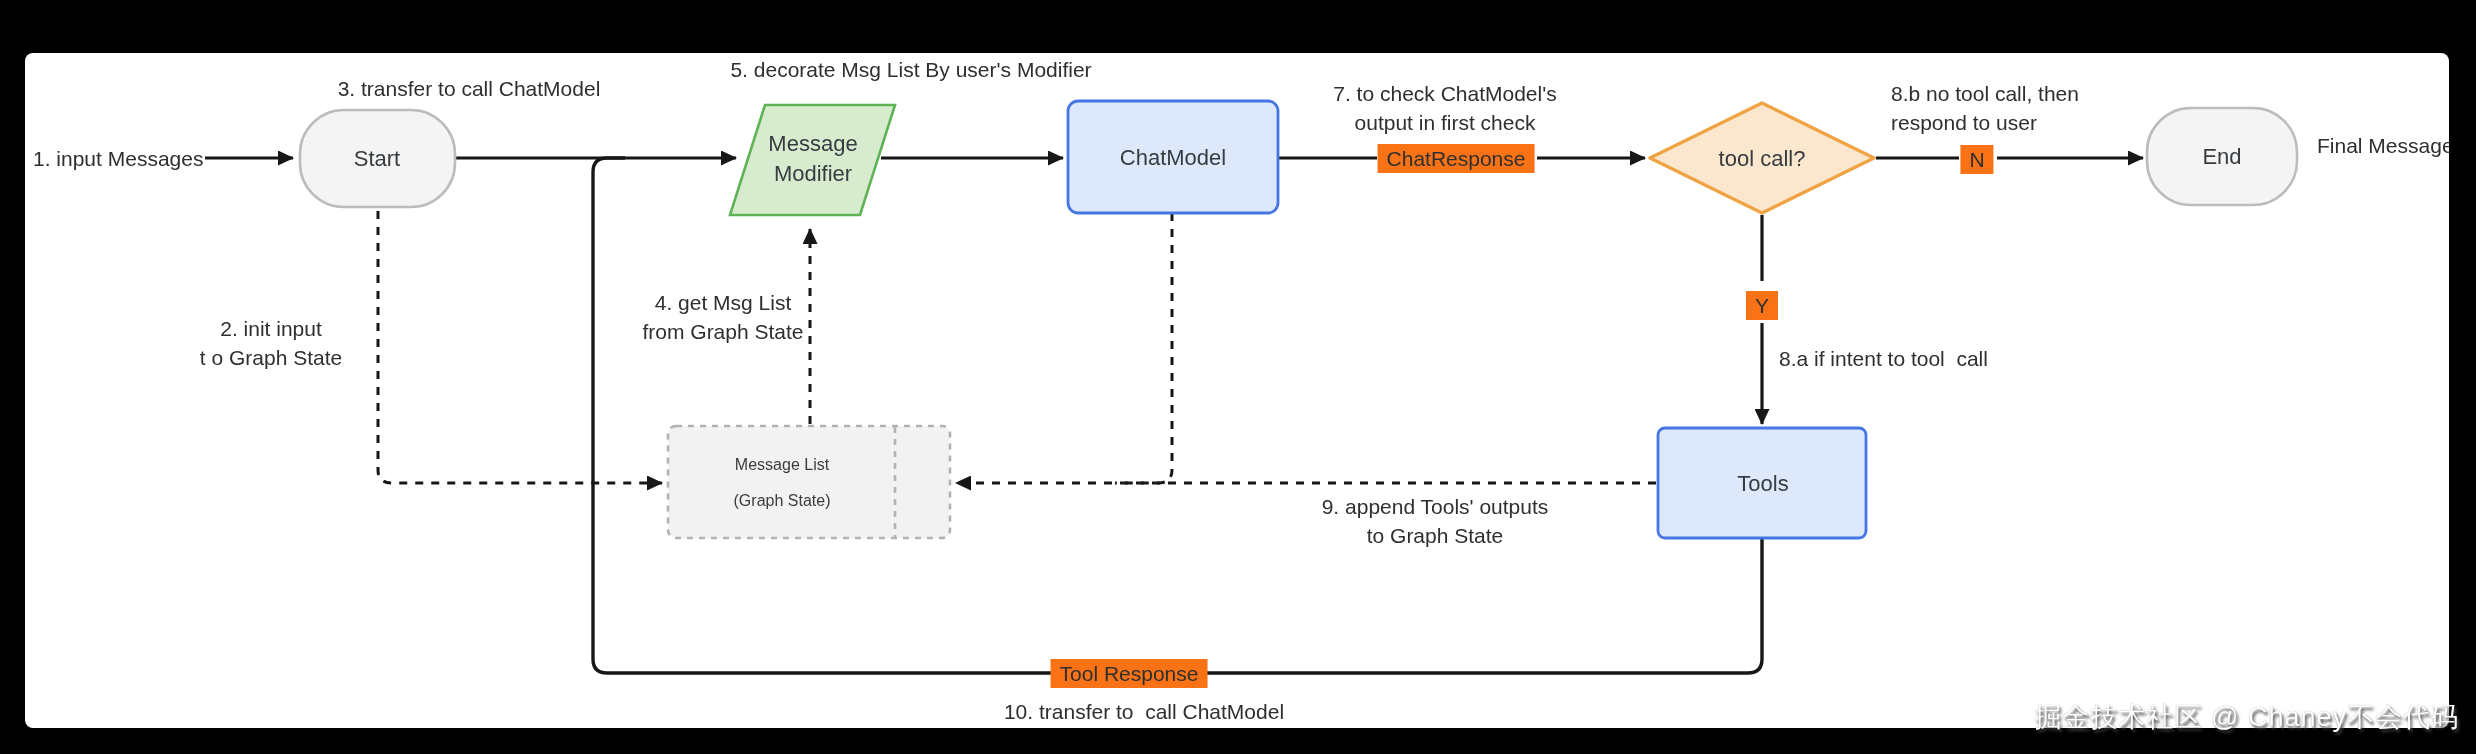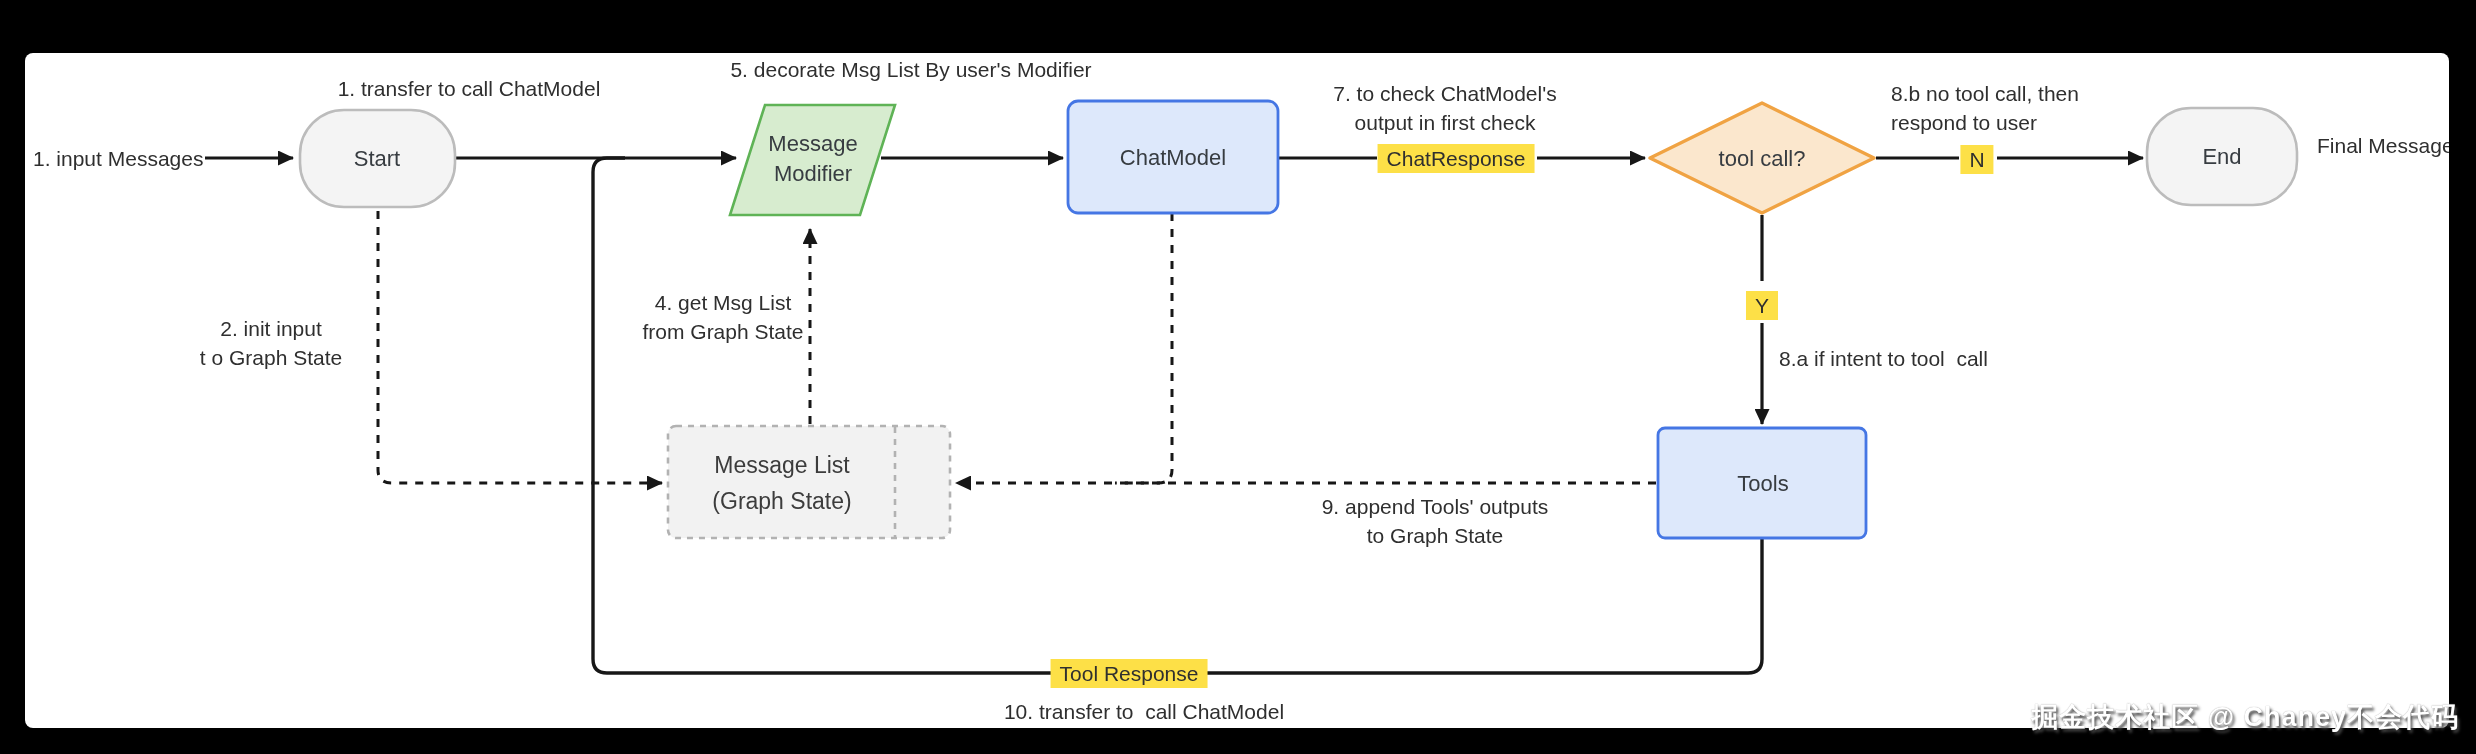--- a/index.html
+++ b/index.html
@@ -4,26 +4,26 @@
 <style>
   html,body{margin:0;padding:0;background:#000;}
   body{width:2476px;height:754px;position:relative;overflow:hidden;
        font-family:"Liberation Sans","DejaVu Sans",sans-serif;}
   .panel{position:absolute;left:25px;top:53px;width:2424px;height:675px;
          background:#fff;border-radius:8px;overflow:hidden;}
   svg{position:absolute;left:0;top:0;}
   .lbl{position:absolute;font-size:21px;line-height:29px;color:#2f2f2f;
        white-space:pre;}
   .ctr{transform:translateX(-50%);text-align:center;}
-  .wbg{background:#fde047;padding:0 9px;}
+  .wbg{background:#f97316;padding:0 9px;}
   .node-lbl{font-size:22px;color:#373c41;}
   .big-line{line-height:30px;}
-  .state-line{line-height:36px;font-size:23px;color:#3c3c3c;}
+  .state-line{line-height:36px;font-size:16px;color:#3c3c3c;}
   .watermark{position:absolute;right:17px;top:699px;z-index:6;
-       font-size:27px;font-weight:700;letter-spacing:1px;color:#fff;
+       font-size:27px;font-weight:400;letter-spacing:1px;color:#fff;
        text-shadow:2px 3px 3px rgba(70,70,70,.95), 0 0 1px #9a9a9a;}
 </style>
 </head>
 <body>
 
 <div class="panel">
 
   <svg width="2424" height="675" viewBox="0 0 2424 675">
     <defs>
       <marker id="ah" markerWidth="17" markerHeight="15" refX="15" refY="7.5" orient="auto" markerUnits="userSpaceOnUse">
@@ -59,21 +59,21 @@
 
   <div class="lbl ctr node-lbl" style="left:352px;top:91px">Start</div>
   <div class="lbl ctr node-lbl big-line" style="left:788px;top:76px"><span>Message</span><br><span>Modifier</span></div>
   <div class="lbl ctr node-lbl" style="left:1148px;top:90px">ChatModel</div>
   <div class="lbl ctr node-lbl" style="left:1737px;top:91px">tool call?</div>
   <div class="lbl ctr node-lbl" style="left:2197px;top:89px">End</div>
   <div class="lbl ctr node-lbl" style="left:1738px;top:416px">Tools</div>
   <div class="lbl ctr state-line" style="left:757px;top:394px"><span>Message List</span><br><span>(Graph State)</span></div>
 
   <div class="lbl" style="left:8px;top:91px">1. input Messages</div>
-  <div class="lbl ctr" style="left:444px;top:21px">1. transfer to call ChatModel</div>
+  <div class="lbl ctr" style="left:444px;top:21px">3. transfer to call ChatModel</div>
   <div class="lbl ctr" style="left:886px;top:2px">5. decorate Msg List By user's Modifier</div>
   <div class="lbl ctr" style="left:246px;top:261px"><span>2. init input</span><br><span>t o Graph State</span></div>
   <div class="lbl ctr" style="left:698px;top:235px"><span>4. get Msg List</span><br><span>from Graph State</span></div>
   <div class="lbl ctr" style="left:1420px;top:26px"><span>7. to check ChatModel's</span><br><span>output in first check</span></div>
   <div class="lbl ctr wbg" style="left:1431px;top:91px">ChatResponse</div>
   <div class="lbl" style="left:1866px;top:26px"><span>8.b no tool call, then</span><br><span>respond to user</span></div>
   <div class="lbl ctr wbg" style="left:1952px;top:92px">N</div>
   <div class="lbl" style="left:2292px;top:78px">Final Message</div>
   <div class="lbl ctr wbg" style="left:1737px;top:238px">Y</div>
   <div class="lbl" style="left:1754px;top:291px">8.a if intent to tool  call</div>

